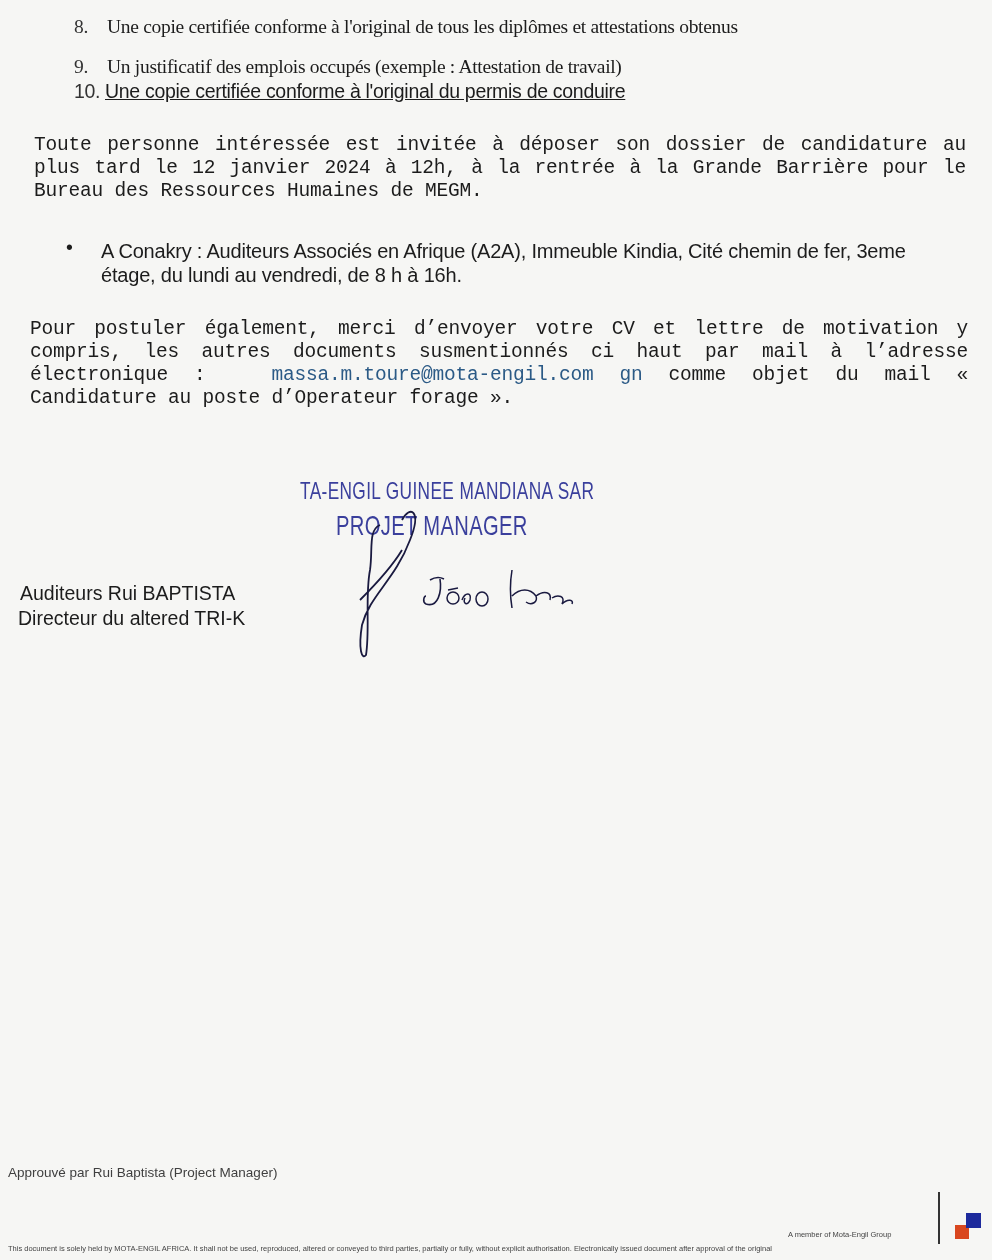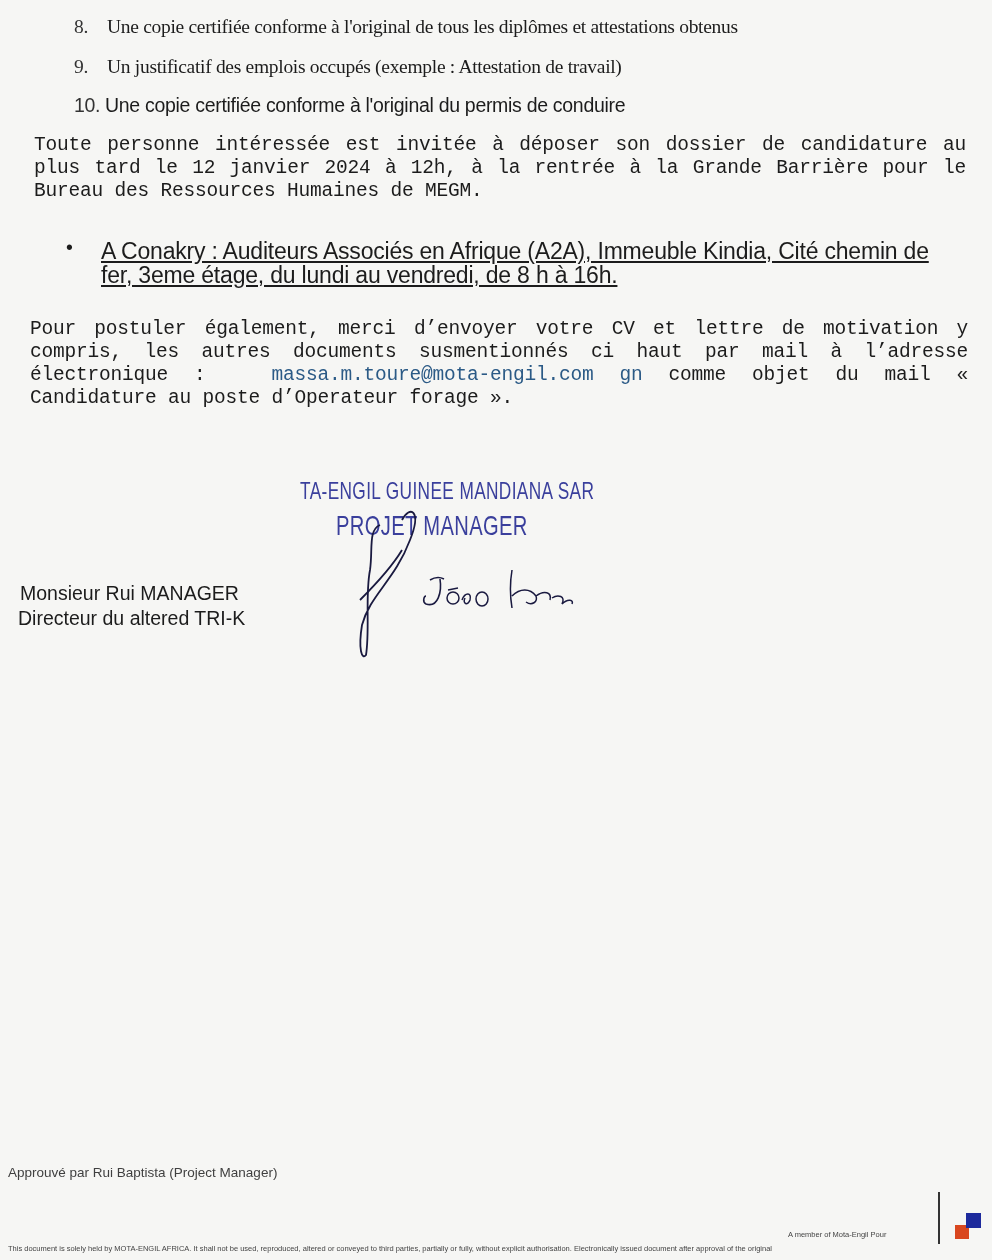--- a/index.html
+++ b/index.html
@@ -7,41 +7,41 @@
     width:992px; height:1260px; position:relative; overflow:hidden;
     background:#f6f6f4;
     font-family:"Liberation Sans", sans-serif;
     color:#1c1c1c;
   }
   .abs { position:absolute; }
   .list-item { left:74px; font-size:19.5px; letter-spacing:-0.3px; white-space:nowrap; }
   .list-item .num { display:inline-block; width:33px; color:#333; }
   .para { left:34px; width:932px; font-size:19.5px; line-height:23px; text-align:justify; letter-spacing:-0.2px;font-family:Liberation Mono, monospace; }
   .bullet { left:66px; font-size:19.5px; }
-  .bullet-text { left:101px; width:860px; font-size:23px; line-height:24px; letter-spacing:-0.2px;text-decoration:underline; }
+  .bullet-text { left:101px; width:860px; font-size:20px; line-height:24px; letter-spacing:-0.2px; }
   .email { color:#2b5a86;margin-left:40px; }
   .stamp { color:#3a3f9c; font-family:"Liberation Sans", sans-serif; font-weight:normal; transform:scaleX(0.72); transform-origin:left center; white-space:nowrap; letter-spacing:0.5px; }
   .sign-name { left:20px; font-size:19.5px; line-height:24px; }
   .approved { left:8px; top:1165px; font-size:13.5px; color:#404040; }
   .disclaimer { left:8px; top:1232px; width:920px; font-size:7.5px; color:#444; line-height:10px;margin-top:12px; }
   .member { left:788px; top:1230px; font-size:7.5px; color:#444; }
   .vline { left:938px; top:1192px; width:2px; height:52px; background:#333; }
   .logo-red { left:955px; top:1225px; width:14px; height:14px; background:#d9471f; }
   .logo-blue { left:966px; top:1213px; width:15px; height:15px; background:#1d2a9c; }
 </style>
 </head>
 <body>
 
 <div class="abs list-item" style="top:16px;font-family:Liberation Serif, serif;">
   <span class="num">8.</span><span>Une copie certifiée conforme à l'original de tous les diplômes et attestations obtenus</span>
 </div>
 <div class="abs list-item" style="top:56px;font-family:Liberation Serif, serif;">
   <span class="num">9.</span><span>Un justificatif des emplois occupés (exemple : Attestation de travail)</span>
 </div>
-<div class="abs list-item" style="top:94px;">
+<div class="abs list-item" style="top:80px;text-decoration:underline;">
   <span class="num" style="width:31px">10.</span><span>Une copie certifiée conforme à l'original du permis de conduire</span>
 </div>
 
 <div class="abs para" style="top:134px;">Toute personne intéressée est invitée à déposer son dossier de candidature au plus tard le 12 janvier 2024 à 12h, à la rentrée à la Grande Barrière pour le Bureau des Ressources Humaines de MEGM.</div>
 
 <div class="abs bullet" style="top:236px;">•</div>
 <div class="abs bullet-text" style="top:239px;">A Conakry : Auditeurs Associés en Afrique (A2A), Immeuble Kindia, Cité chemin de fer, 3eme étage, du lundi au vendredi, de 8 h à 16h.</div>
 
 <div class="abs para" style="top:318px; left:30px; width:938px;">
   <span>Pour postuler également, merci d’envoyer votre CV et lettre de motivation y compris, les autres documents susmentionnés ci haut par mail à l’adresse électronique :</span>
@@ -55,21 +55,21 @@
   <path d="M62 20 C 70 5, 82 10, 70 40 C 55 80, 30 95, 22 125 C 18 150, 22 160, 26 155 C 30 130, 25 95, 30 70 C 33 50, 28 30, 40 25" fill="none" stroke="#1a1a40" stroke-width="1.8"></path>
   <path d="M20 100 C 30 90, 50 70, 62 50" fill="none" stroke="#1a1a40" stroke-width="1.8"></path>
   <path d="M90 80 C 95 77, 100 77, 104 79 M100 79 C 102 92, 98 108, 86 104 C 82 102, 84 96, 86 96" fill="none" stroke="#1a1a40" stroke-width="1.6"></path>
   <ellipse cx="113" cy="98" rx="6" ry="6" fill="none" stroke="#1a1a40" stroke-width="1.5"></ellipse>
   <path d="M108 90 L 118 88" fill="none" stroke="#1a1a40" stroke-width="1.4"></path>
   <path d="M122 100 C 125 92, 132 92, 130 100 C 128 106, 122 104, 125 98" fill="none" stroke="#1a1a40" stroke-width="1.5"></path>
   <ellipse cx="142" cy="99" rx="6" ry="7" fill="none" stroke="#1a1a40" stroke-width="1.5"></ellipse>
   <path d="M172 70 C 170 82, 170 96, 172 108 M172 96 C 180 88, 190 88, 196 96 C 198 102, 192 106, 186 102 M196 96 C 204 90, 212 92, 210 100 M212 98 C 218 94, 226 96, 222 104 C 228 98, 234 100, 232 104" fill="none" stroke="#1a1a40" stroke-width="1.5"></path>
 </svg>
 
-<div class="abs sign-name" style="top:581px;">Monsieur Rui MANAGER</div>
+<div class="abs sign-name" style="top:581px;">Auditeurs Rui BAPTISTA</div>
 <div class="abs sign-name" style="top:606px; left:18px;">Directeur du altered TRI-K</div>
 
 <div class="abs approved">Approuvé par Rui Baptista (Project Manager)</div>
 <div class="abs disclaimer">This document is solely held by MOTA-ENGIL AFRICA. It shall not be used, reproduced, altered or conveyed to third parties, partially or fully, without explicit authorisation. Electronically issued document after approval of the original</div>
-<div class="abs member">A member of Mota-Engil Pour</div>
+<div class="abs member">A member of Mota-Engil Group</div>
 <div class="abs vline"></div>
 <div class="abs logo-red"></div>
 <div class="abs logo-blue"></div>
 
 </body></html>

